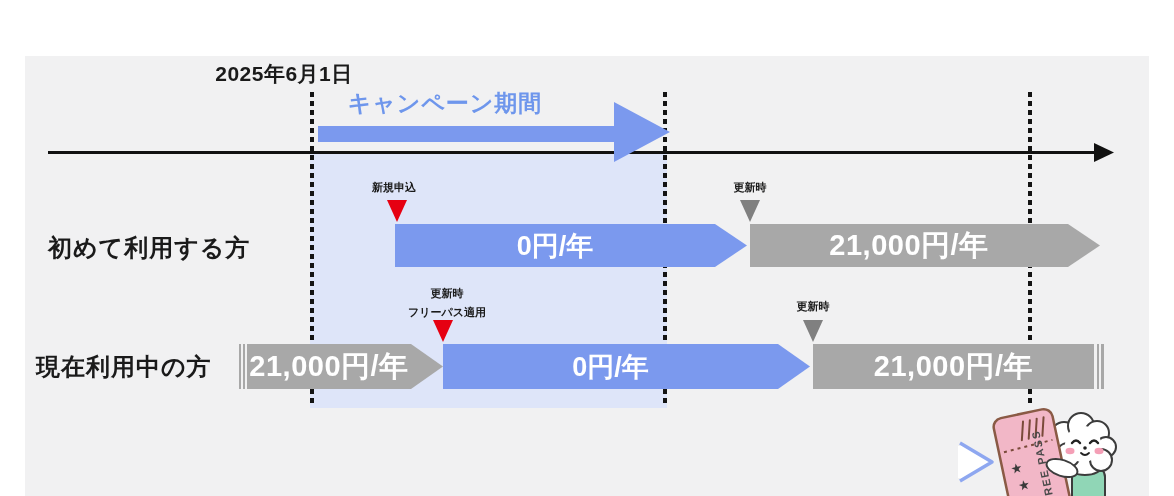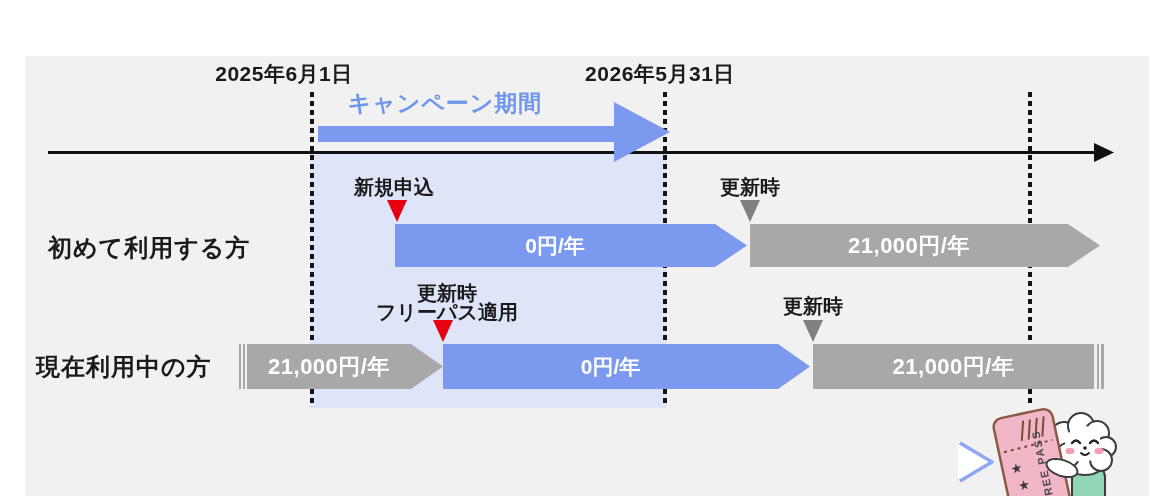--- a/index.html
+++ b/index.html
@@ -20,24 +20,24 @@
     clip-path:polygon(0 0,100% 50%,0 100%);}
   #camp-label{left:329px;top:44px;width:232px;text-align:center;font-size:23px;font-weight:bold;
     color:#6e96ec;letter-spacing:1px;}
   .rowlabel{font-size:24px;font-weight:bold;letter-spacing:1px;}
   #row1-label{left:48px;top:188px;} #row2-label{left:36px;top:307px;}
   .bar{display:flex;align-items:center;justify-content:center;
     color:#fff;font-weight:bold;white-space:nowrap;}
   .bar.tipped{clip-path:polygon(0 0,calc(100% - 32px) 0,100% 50%,calc(100% - 32px) 100%,0 100%);
     padding-right:32px;box-sizing:border-box;}
   .blue{background:#7b99ee;} .graybar{background:#a8a8a8;}
-  .price-big{font-size:21px;} .price-small{font-size:22px;letter-spacing:.5px;}
+  .price-big{font-size:27px;} .price-small{font-size:29px;letter-spacing:.5px;}
   .marker{width:20px;height:22px;clip-path:polygon(0 0,100% 0,50% 100%);}
   .marker.red{background:#e60012;} .marker.gray{background:#808080;}
-  .mlabel{font-size:20px;font-weight:bold;text-align:center;width:200px;line-height:19px;}
+  .mlabel{font-size:11px;font-weight:bold;text-align:center;width:200px;line-height:19px;}
   .stripe{background:#a8a8a8;top:300px;height:45px;}
   #bubble{left:173px;top:372px;width:786px;height:94px;background:#fff;
     border:3px solid #8ea7f0;border-radius:18px;
     display:flex;flex-direction:column;align-items:center;justify-content:center;gap:7px;}
   .bubble-line{font-size:21px;white-space:nowrap;color:#222;}
   .bubble-line b{font-weight:bold;}
   #pointer{left:958px;top:395px;}
   #mascot{left:972px;top:360px;}
 </style>
 </head>
@@ -46,21 +46,20 @@
 <div id="stage">
 
   <div class="abs" id="panel"></div>
   <div class="abs" id="highlight"></div>
 
   <div class="abs dotline" id="dot1"></div>
   <div class="abs dotline" id="dot2"></div>
   <div class="abs dotline" id="dot3"></div>
 
   <div class="abs date" id="date1">2025年6月1日</div>
-  <div class="abs date" id="date2">2026年5月31日</div>
 
   <div class="abs" id="axis-line"></div>
   <div class="abs" id="axis-head"></div>
 
   <svg class="abs" width="356" height="64" style="left:318px;top:56px;">
     <polygon points="0,26 296,26 296,2 352,32 296,62 296,42 0,42" fill="#7b99ee"></polygon>
   </svg>
   <div class="abs rowlabel" id="row1-label">初めて利用する方</div>
 
   <div class="abs" id="camp-label">キャンペーン期間</div>

